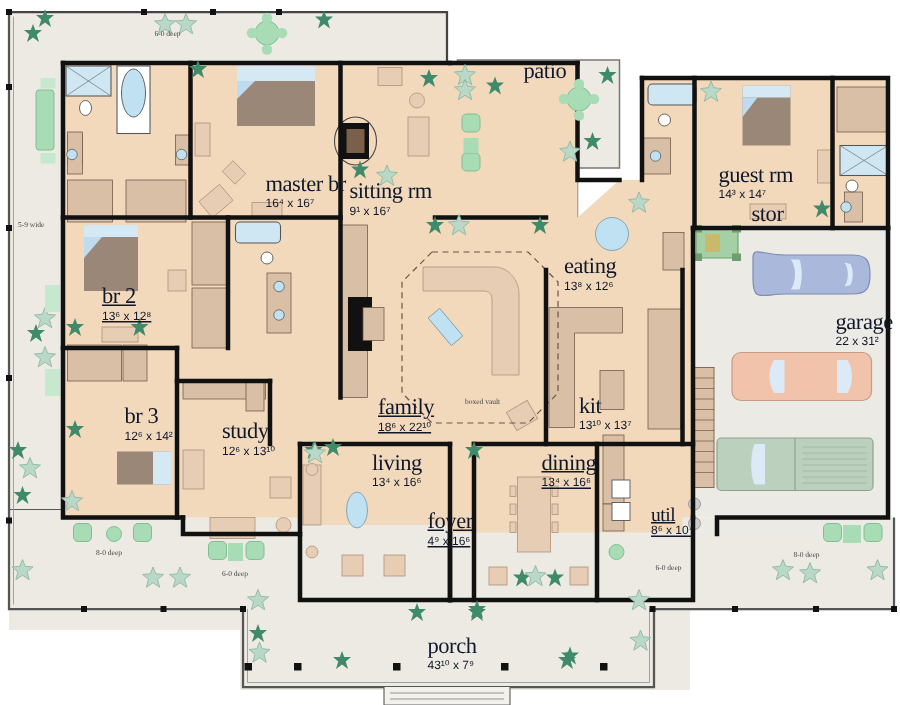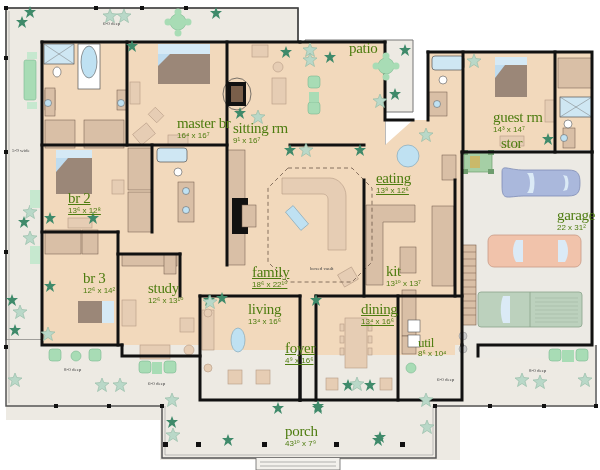--- a/index.html
+++ b/index.html
@@ -1,18 +1,18 @@
 <!DOCTYPE html>
 <html><head>
 <meta charset="utf-8">
 <style>
   html,body{margin:0;padding:0;background:#ffffff;}
   body{width:600px;height:470px;position:relative;overflow:hidden;font-family:"Liberation Serif","DejaVu Serif",serif;}
   #plan{position:absolute;left:0;top:0;width:600px;height:470px;}
-  .lbl{position:absolute;font-family:"Liberation Serif","DejaVu Serif",serif;color:#4d7c0f;line-height:1;white-space:nowrap;}
+  .lbl{position:absolute;font-family:"Liberation Serif","DejaVu Serif",serif;color:#0f172a;line-height:1;white-space:nowrap;}
   .lbl .name{display:block;font-size:15px;letter-spacing:-0.3px;}
   .lbl .dim{display:block;font-family:"Liberation Sans","DejaVu Sans",sans-serif;font-size:8px;margin-top:1px;}
   .lbl.sm .name{font-size:13px;}
   .note{position:absolute;font-family:"Liberation Serif","DejaVu Serif",serif;font-size:5px;color:#444;white-space:nowrap;}
 </style>
 </head>
 <body>
 
 <svg id="plan" viewBox="0 0 600 470" xmlns="http://www.w3.org/2000/svg">
   <defs>
@@ -425,41 +425,41 @@
   <span class="name">master br</span>
     <span class="dim">16⁴ x 16⁷</span>
 </div>
 <div class="lbl" style="left:233px;top:121px;">
   <span class="name">sitting rm</span>
     <span class="dim">9¹ x 16⁷</span>
 </div>
 <div class="lbl" style="left:349px;top:41px;">
   <span class="name">patio</span>
 </div>
-<div class="lbl" style="left:479px;top:110px;margin-left:14px;">
+<div class="lbl" style="left:479px;top:110px;">
   <span class="name">guest rm</span>
     <span class="dim">14³ x 14⁷</span>
 </div>
 <div class="lbl" style="left:68px;top:191px;text-decoration:underline;">
   <span class="name">br 2</span>
     <span class="dim">13⁶ x 12⁸</span>
 </div>
 <div class="lbl" style="left:83px;top:271px;">
   <span class="name">br 3</span>
     <span class="dim">12⁶ x 14²</span>
 </div>
 <div class="lbl" style="left:148px;top:281px;">
   <span class="name">study</span>
     <span class="dim">12⁶ x 13¹⁰</span>
 </div>
 <div class="lbl" style="left:252px;top:265px;text-decoration:underline;">
   <span class="name">family</span>
     <span class="dim">18⁶ x 22¹⁰</span>
 </div>
-<div class="lbl" style="left:376px;top:171px;text-decoration:underline;">
+<div class="lbl" style="left:376px;top:171px;">
   <span class="name">eating</span>
     <span class="dim">13⁸ x 12⁶</span>
 </div>
 <div class="lbl" style="left:386px;top:264px;">
   <span class="name">kit</span>
     <span class="dim">13¹⁰ x 13⁷</span>
 </div>
 <div class="lbl" style="left:501px;top:136px;">
   <span class="name">stor</span>
 </div>
@@ -472,21 +472,21 @@
     <span class="dim">13⁴ x 16⁶</span>
 </div>
 <div class="lbl" style="left:285px;top:341px;text-decoration:underline;">
   <span class="name">foyer</span>
     <span class="dim">4⁹ x 16⁶</span>
 </div>
 <div class="lbl" style="left:361px;top:302px;text-decoration:underline;">
   <span class="name">dining</span>
     <span class="dim">13⁴ x 16⁶</span>
 </div>
-<div class="lbl sm" style="left:418px;top:336px;">
+<div class="lbl sm" style="left:434px;top:336px;text-decoration:underline;">
   <span class="name">util</span>
     <span class="dim">8⁶ x 10⁴</span>
 </div>
 <div class="lbl" style="left:285px;top:424px;">
   <span class="name">porch</span>
     <span class="dim">43¹⁰ x 7⁹</span>
 </div>
 
 <div class="note" style="left:310px;top:266px;">boxed vault</div>
 <div class="note" style="left:103px;top:21px;">6-0 deep</div>

